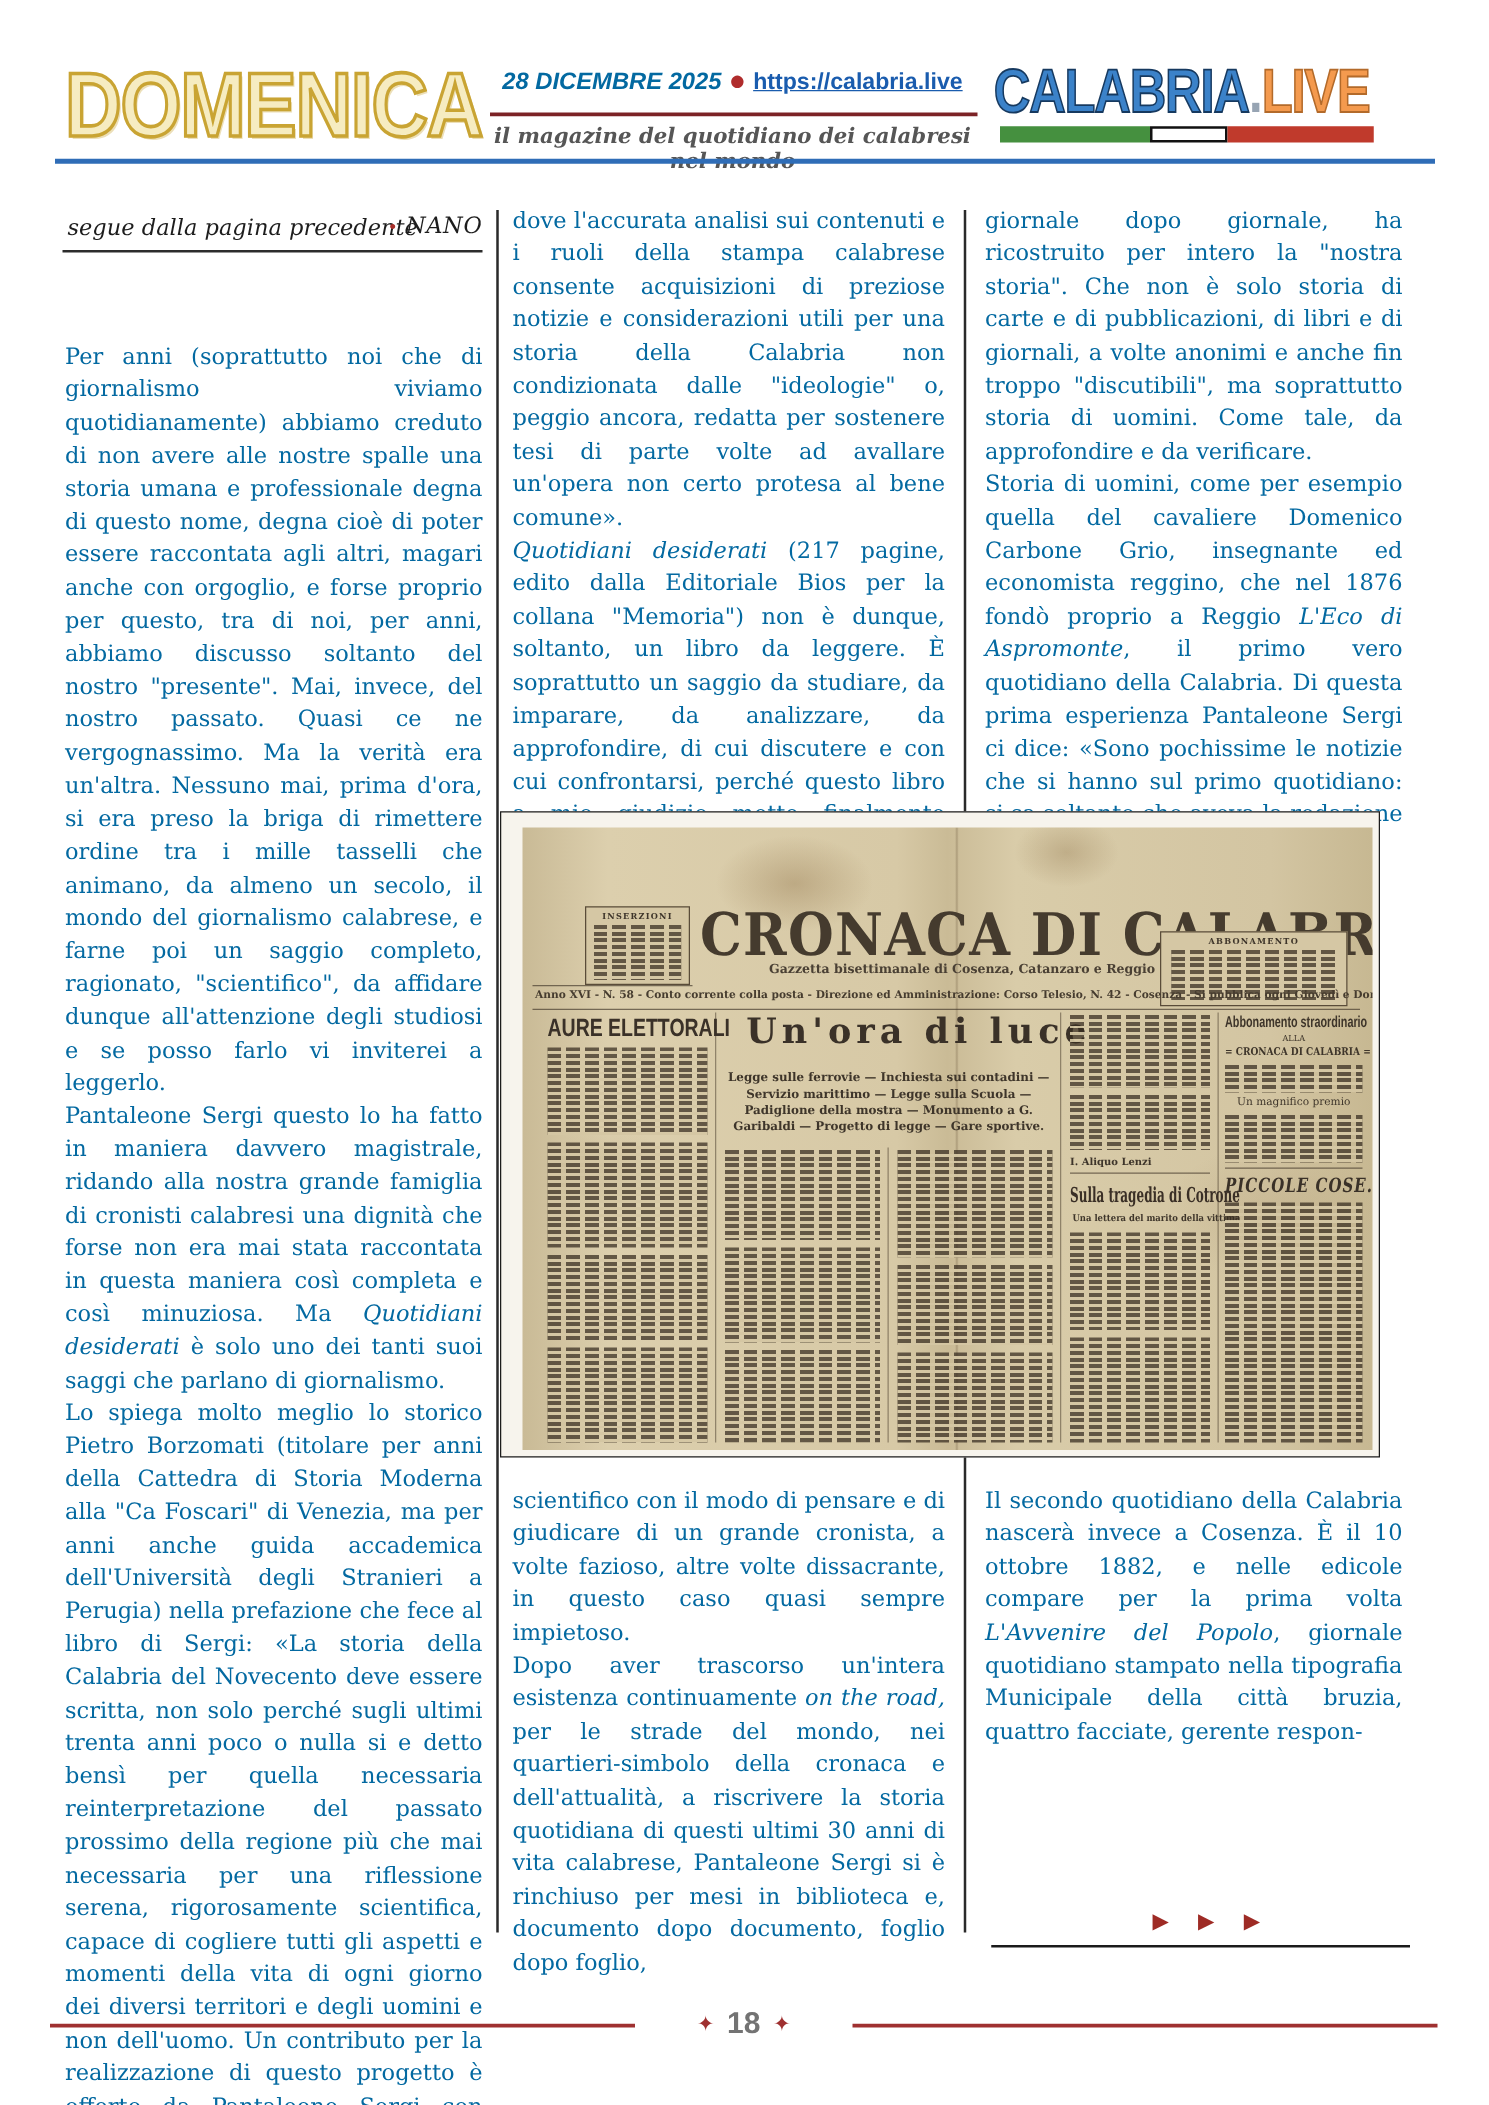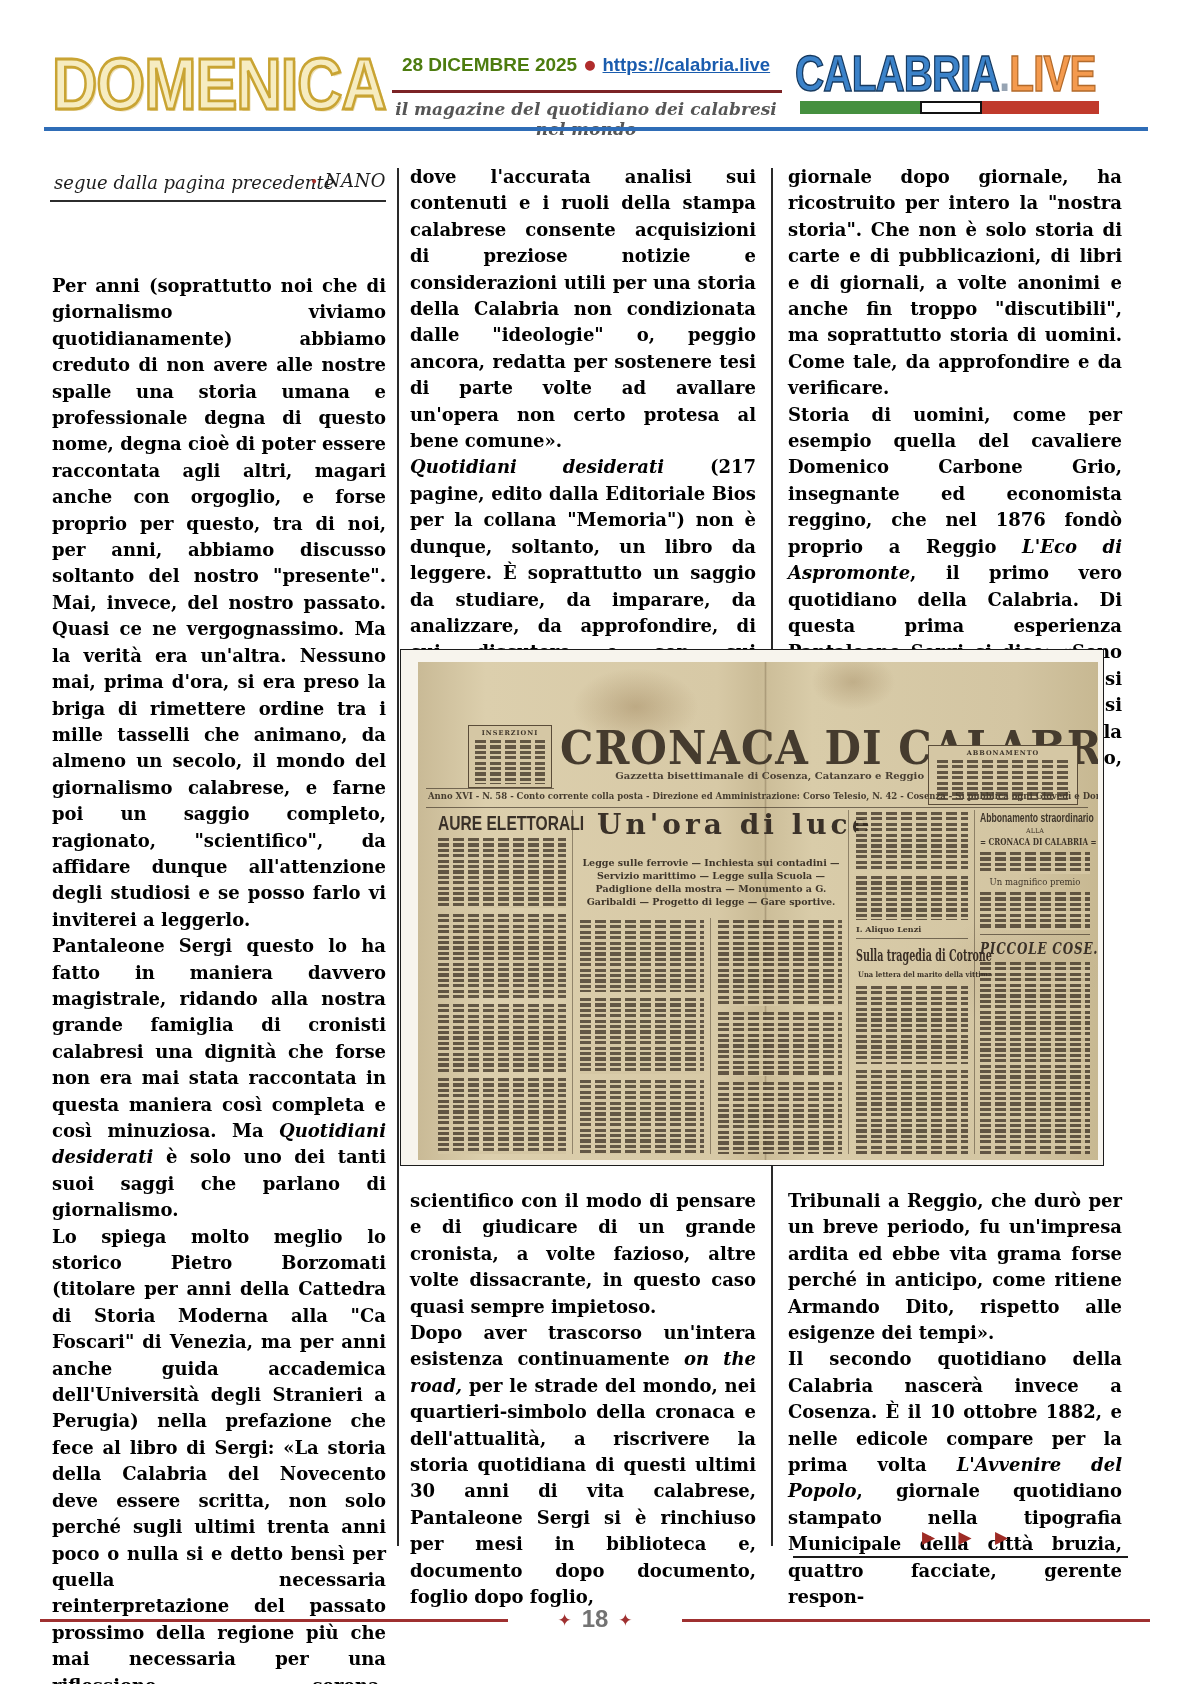--- a/index.html
+++ b/index.html
@@ -5,21 +5,21 @@
   html,body{margin:0;padding:0;background:#ffffff;}
   .page{position:relative;width:1191px;height:1684px;background:#fff;overflow:hidden;
         font-family:"DejaVu Serif",serif;color:#161616;}
 
   
   .logo-domenica{position:absolute;left:52px;top:42px;font-family:"Liberation Sans",sans-serif;
     font-weight:bold;font-size:66px;letter-spacing:-1px;color:#f6ecc1;
     -webkit-text-stroke:2.6px #c9a433;text-shadow:2px 2px 0 rgba(201,164,51,.35);
     transform:scale(.95,1.1);transform-origin:left top;white-space:nowrap;}
   .hdr-center{position:absolute;left:390px;top:54px;width:392px;text-align:center;white-space:nowrap;}
-  .hdr-date{font-family:"Liberation Sans",sans-serif;font-weight:bold;font-size:19px;color:#4d7c0f;letter-spacing:0;}
+  .hdr-date{font-family:"Liberation Sans",sans-serif;font-weight:bold;font-size:19px;color:#0369a1;letter-spacing:0;font-style:italic;}
   .hdr-dot{color:#b02c2c;font-size:13px;padding:0 7px;vertical-align:2px;}
   .hdr-url{font-family:"Liberation Sans",sans-serif;font-weight:bold;font-size:18.5px;
     color:#1a5cae;text-decoration:underline;cursor:pointer;}
   .hdr-rule{position:absolute;left:392px;top:90px;width:390px;height:3px;background:#7c2326;}
   .hdr-tagline{position:absolute;left:390px;top:99px;width:392px;text-align:center;
     font-family:"DejaVu Serif",serif;font-style:italic;font-weight:bold;font-size:17px;color:#565656;}
   .logo-cal{position:absolute;left:795px;top:46px;font-family:"Liberation Sans",sans-serif;
     font-weight:bold;font-size:44px;letter-spacing:-1px;transform:scale(.92,1.12);
     transform-origin:left top;white-space:nowrap;}
   .logo-cal .c1{color:#3b82c9;-webkit-text-stroke:1.3px #16395f;}
@@ -32,21 +32,21 @@
   .rule-blue{position:absolute;left:44px;top:127px;width:1104px;height:4px;background:#2f6db7;}
 
   
   .cont-note{position:absolute;left:54px;top:172px;font-style:italic;font-size:18px;color:#1d1d1d;}
   .author{position:absolute;left:250px;top:170px;width:136px;text-align:right;font-size:18px;color:#1d1d1d;
     font-style:italic;letter-spacing:.5px;white-space:nowrap;}
   .author .rdot{color:#a82f2a;font-style:normal;font-size:14px;padding-right:6px;}
   .cont-rule{position:absolute;left:50px;top:200px;width:336px;height:2px;background:#2c2c2c;}
   .vline{position:absolute;width:1.5px;background:#2a2a2a;}
 
-  .col{position:absolute;font-size:18px;line-height:26.4px;text-align:justify;color:#000000;font-weight:bold;}
+  .col{position:absolute;font-size:18px;line-height:26.4px;text-align:justify;color:#0369a1;}
   .col p{margin:0;}
   .it{font-style:italic;}
 
   
   .np-frame{position:absolute;left:400px;top:649px;width:704px;height:517px;background:#f7f4ed;
     border:1.5px solid #1c1c1c;box-sizing:border-box;z-index:5;}
   .np-paper{position:absolute;left:17px;top:12px;right:5px;bottom:5px;
     background:
       radial-gradient(ellipse 90px 55px at 32% 9%, rgba(125,92,48,.30), rgba(125,92,48,0) 70%),
       radial-gradient(ellipse 60px 40px at 64% 4%, rgba(120,88,45,.25), rgba(120,88,45,0) 70%),
@@ -148,21 +148,20 @@
     <p><span>giornale dopo giornale, ha ricostruito per intero la "nostra storia". Che non è solo storia di carte e di pubblicazioni, di libri e di giornali, a volte anonimi e anche fin troppo "discutibili", ma soprattutto storia di uomini. Come tale, da approfondire e da verificare.</span></p>
     <p><span>Storia di uomini, come per esempio quella del cavaliere Domenico Carbone Grio, insegnante ed economista reggino, che nel 1876 fondò proprio a Reggio </span><span class="it">L'Eco di Aspromonte</span><span>, il primo vero quotidiano della Calabria. Di questa prima esperienza Pantaleone Sergi ci dice: «Sono pochissime le notizie che si hanno sul primo quotidiano: si sa soltanto che aveva la redazione in casa Carbone Grio, in Via</span></p>
   </div>
 
   <div class="col" style="left:410px;top:1188px;width:346px;">
     <p><span>scientifico con il modo di pensare e di giudicare di un grande cronista, a volte fazioso, altre volte dissacrante, in questo caso quasi sempre impietoso.</span></p>
     <p><span>Dopo aver trascorso un'intera esistenza continuamente </span><span class="it">on the road,</span><span> per le strade del mondo, nei quartieri-simbolo della cronaca e dell'attualità, a riscrivere la storia quotidiana di questi ultimi 30 anni di vita calabrese, Pantaleone Sergi si è rinchiuso per mesi in biblioteca e, documento dopo documento, foglio dopo foglio,</span></p>
   </div>
 
   <div class="col" style="left:788px;top:1188px;width:334px;">
-    <p><span>Tribunali a Reggio, che durò per un breve periodo, fu un'impresa ardita ed ebbe vita grama forse perché in anticipo, come ritiene Armando Dito, rispetto alle esigenze dei tempi».</span></p>
     <p><span>Il secondo quotidiano della Calabria nascerà invece a Cosenza. È il 10 ottobre 1882, e nelle edicole compare per la prima volta </span><span class="it">L'Avvenire del Popolo</span><span>, giornale quotidiano stampato nella tipografia Municipale della città bruzia, quattro facciate, gerente respon-</span></p>
   </div>
 
   <div class="np-frame">
     <div class="np-paper np-ink">
       <div class="np-fold" style="left:346px;"></div>
 
       <div class="np-box" style="left:50px;top:63px;width:84px;height:63px;">
         <div class="np-box-title">INSERZIONI</div>
         <div class="np-txt" style="left:6px;top:14px;width:70px;height:44px;"></div>

